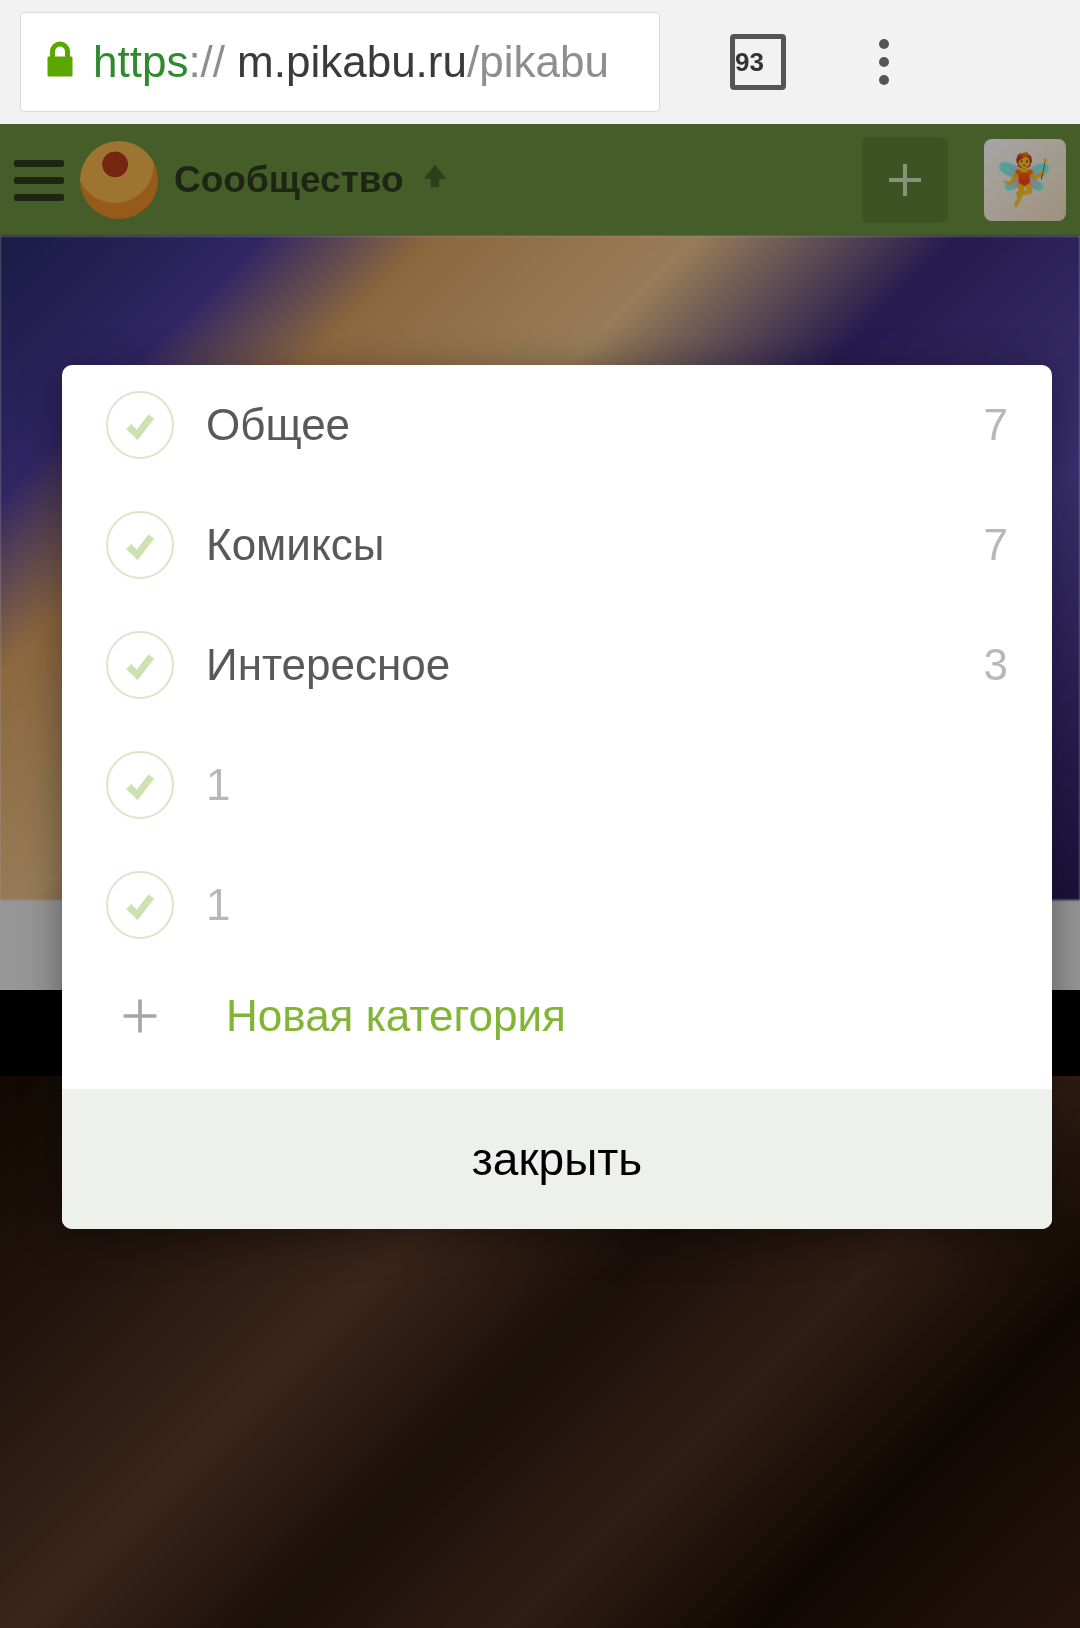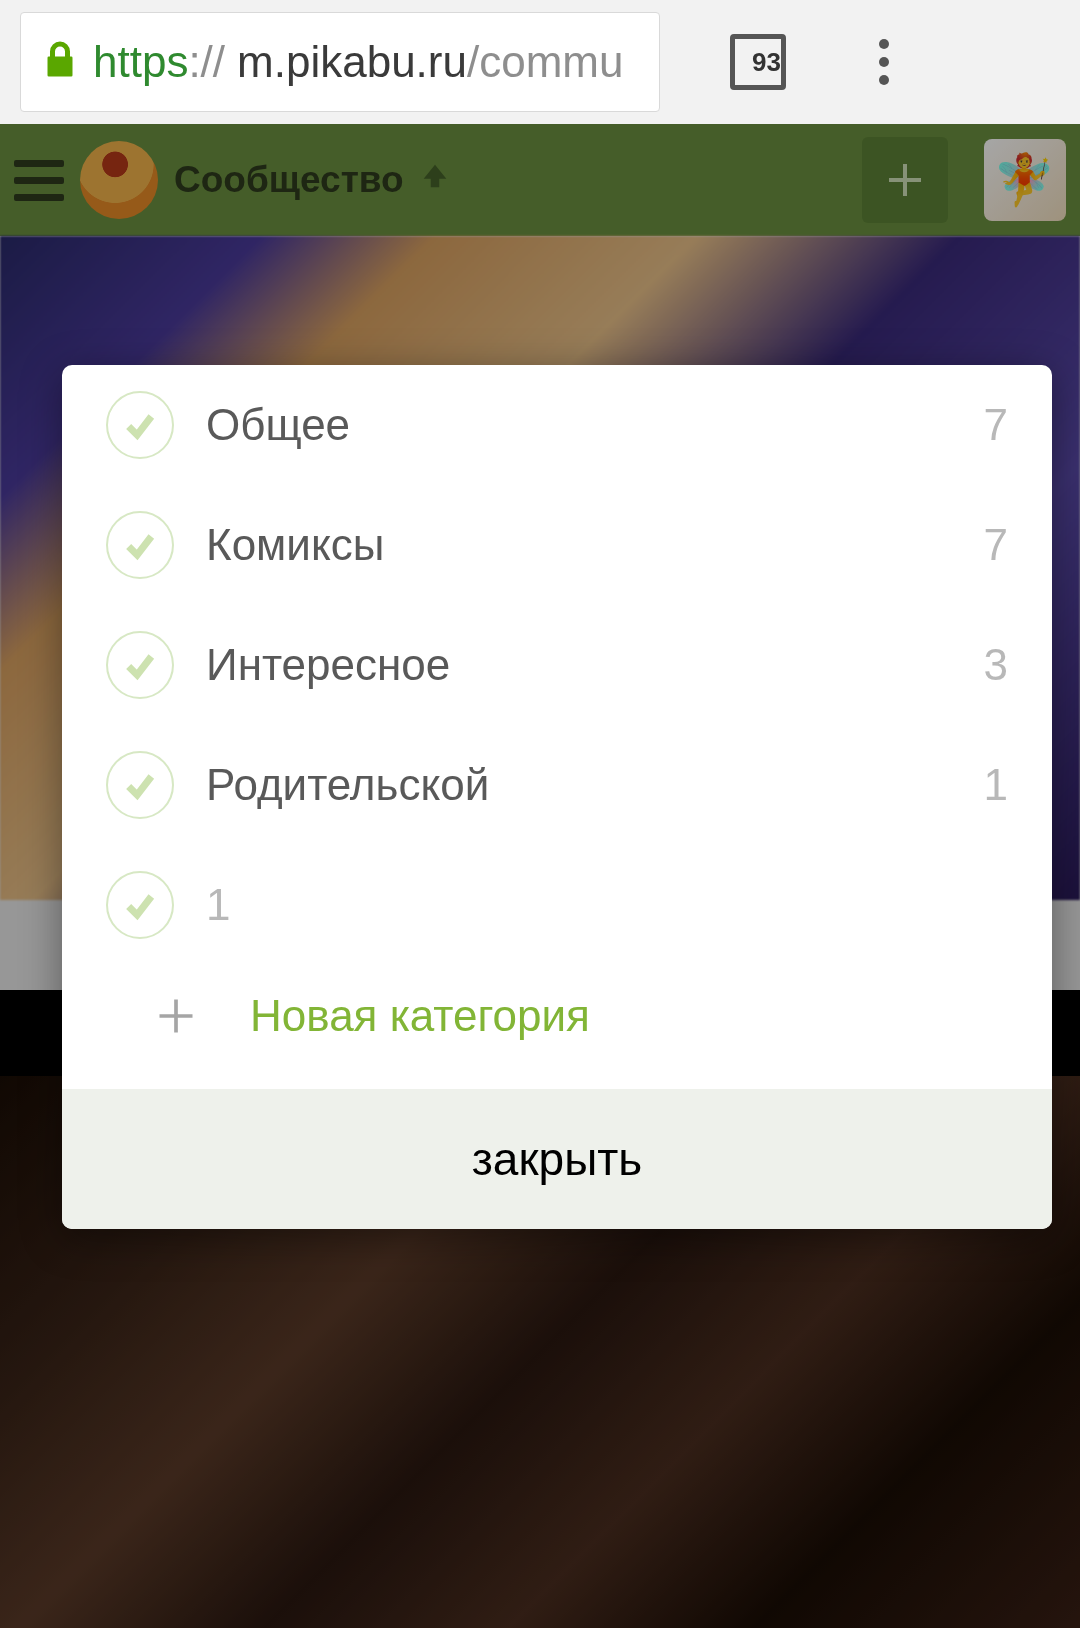--- a/index.html
+++ b/index.html
@@ -2,21 +2,21 @@
 <html><head>
 <meta charset="utf-8">
 <style>
   * { margin:0; padding:0; box-sizing:border-box; font-family: Arial, Helvetica, sans-serif; }
   html,body { width:1080px; height:1628px; overflow:hidden; background:#e8e8e8; }
 
   
   .browser-bar { height:124px; background:#f2f2f2; display:flex; align-items:center; padding:0 20px; gap:40px; }
   .url-box { flex:0 0 640px; height:100px; background:#fff; border:1px solid #d9d9d9; border-radius:4px; display:flex; align-items:center; padding:0 24px; font-size:44px; overflow:hidden; white-space:nowrap; }
   .lock-icon { color:#5aa700; margin-right:18px; }
-  .tabcount-box { width:56px; height:56px; border:5px solid #555; border-radius:4px; display:flex; align-items:center; justify-content:flex-end; font-size:26px; font-weight:bold; color:#333; margin-left:30px; }
+  .tabcount-box { width:56px; height:56px; border:5px solid #555; border-radius:4px; display:flex; align-items:center; justify-content:flex-start; font-size:26px; font-weight:bold; color:#333; margin-left:30px; }
   .dots { width:48px; display:flex; flex-direction:column; align-items:center; gap:8px; margin-left:34px; }
   .dots span { width:10px; height:10px; background:#555; border-radius:50%; }
 
   
   .page-header { height:112px; background:#6a8f3f; display:flex; align-items:center; padding:0 14px; gap:16px; position:relative; }
   .hamburger { width:50px; display:flex; flex-direction:column; gap:10px; }
   .hamburger span { height:7px; background:#2e3b1e; border-radius:2px; }
   .logo { width:78px; height:78px; border-radius:50%; background:radial-gradient(circle at 45% 30%, #b6391a 0 18%, #f2b24a 19% 55%, #e68a27 56% 100%); }
   .header-title { font-size:37px; font-weight:bold; color:#2e3b1e; flex:1; display:flex; align-items:center; gap:14px; }
   .up-arrow { color:#45612a; }
@@ -32,21 +32,21 @@
   
   .overlay { position:absolute; top:124px; left:0; right:0; bottom:0; background:rgba(0,0,0,0.35); }
 
   
   .modal { position:absolute; left:62px; top:365px; width:990px; background:#fff; border-radius:10px; box-shadow:0 8px 40px rgba(0,0,0,0.4); overflow:hidden; }
   .cat-row { display:flex; align-items:center; padding:26px 44px; gap:32px; }
   .check-circle { width:68px; height:68px; border:2px solid #d7e8c4; border-radius:50%; display:flex; align-items:center; justify-content:center; }
   .check-circle svg { width:34px; height:34px; stroke:#cde2b0; stroke-width:5; fill:none; }
   .cat-label { flex:1; font-size:44px; color:#595959; }
   .cat-count { font-size:44px; color:#b8b8b8; }
-  .new-row { display:flex; align-items:center; padding:26px 44px 48px; gap:40px;margin-left:36px; }
+  .new-row { display:flex; align-items:center; padding:26px 44px 48px; gap:52px; }
   .plus-icon { width:68px; display:flex; align-items:center; justify-content:center; color:#a5a5a5; font-size:50px; font-weight:300; }
   .new-label { font-size:44px; color:#82b536; }
   .close-btn { height:140px; background:#eef1eb; display:flex; align-items:center; justify-content:center; font-size:46px; color:#000000; }
 
   
   .u-green { color:#2f8a2f; }
   .u-gray  { color:#8e8e8e; }
   .u-dark  { color:#3a3a3a;margin-left:12px; }
 </style>
 </head>
@@ -55,21 +55,21 @@
 <div class="browser-bar">
   <div class="url-box">
     <span class="lock-icon">
       <svg width="30" height="36" viewBox="0 0 24 28">
           <path fill="#5aa700" d="M4 12V8a8 8 0 0116 0v4h1a1 1 0 011 1v14a1 1 0 01-1 1H3a1 1 0 01-1-1V13a1 1 0 011-1h1zm4 0h8V8a4 4 0 10-8 0v4z"></path>
         </svg>
     </span>
     <span class="u-green">https</span>
     <span class="u-gray">://</span>
     <span class="u-dark">m.pikabu.ru</span>
-    <span class="u-gray">/commu</span>
+    <span class="u-gray">/pikabu</span>
   </div>
   <div class="tabcount-box">
     <span>93</span>
   </div>
   <div class="dots">
     <span></span>
       <span></span>
       <span></span>
   </div>
 </div>
@@ -132,21 +132,20 @@
         </div>
         <div class="cat-label">Интересное</div>
         <div class="cat-count">3</div>
       </div>
       <div class="cat-row">
         <div class="check-circle">
           <svg viewBox="0 0 24 24">
             <polyline points="4,13 10,19 20,6"></polyline>
           </svg>
         </div>
-        <div class="cat-label">Родительской</div>
         <div class="cat-count">1</div>
       </div>
       <div class="cat-row">
         <div class="check-circle">
           <svg viewBox="0 0 24 24">
             <polyline points="4,13 10,19 20,6"></polyline>
           </svg>
         </div>
         <div class="cat-count">1</div>
       </div>

